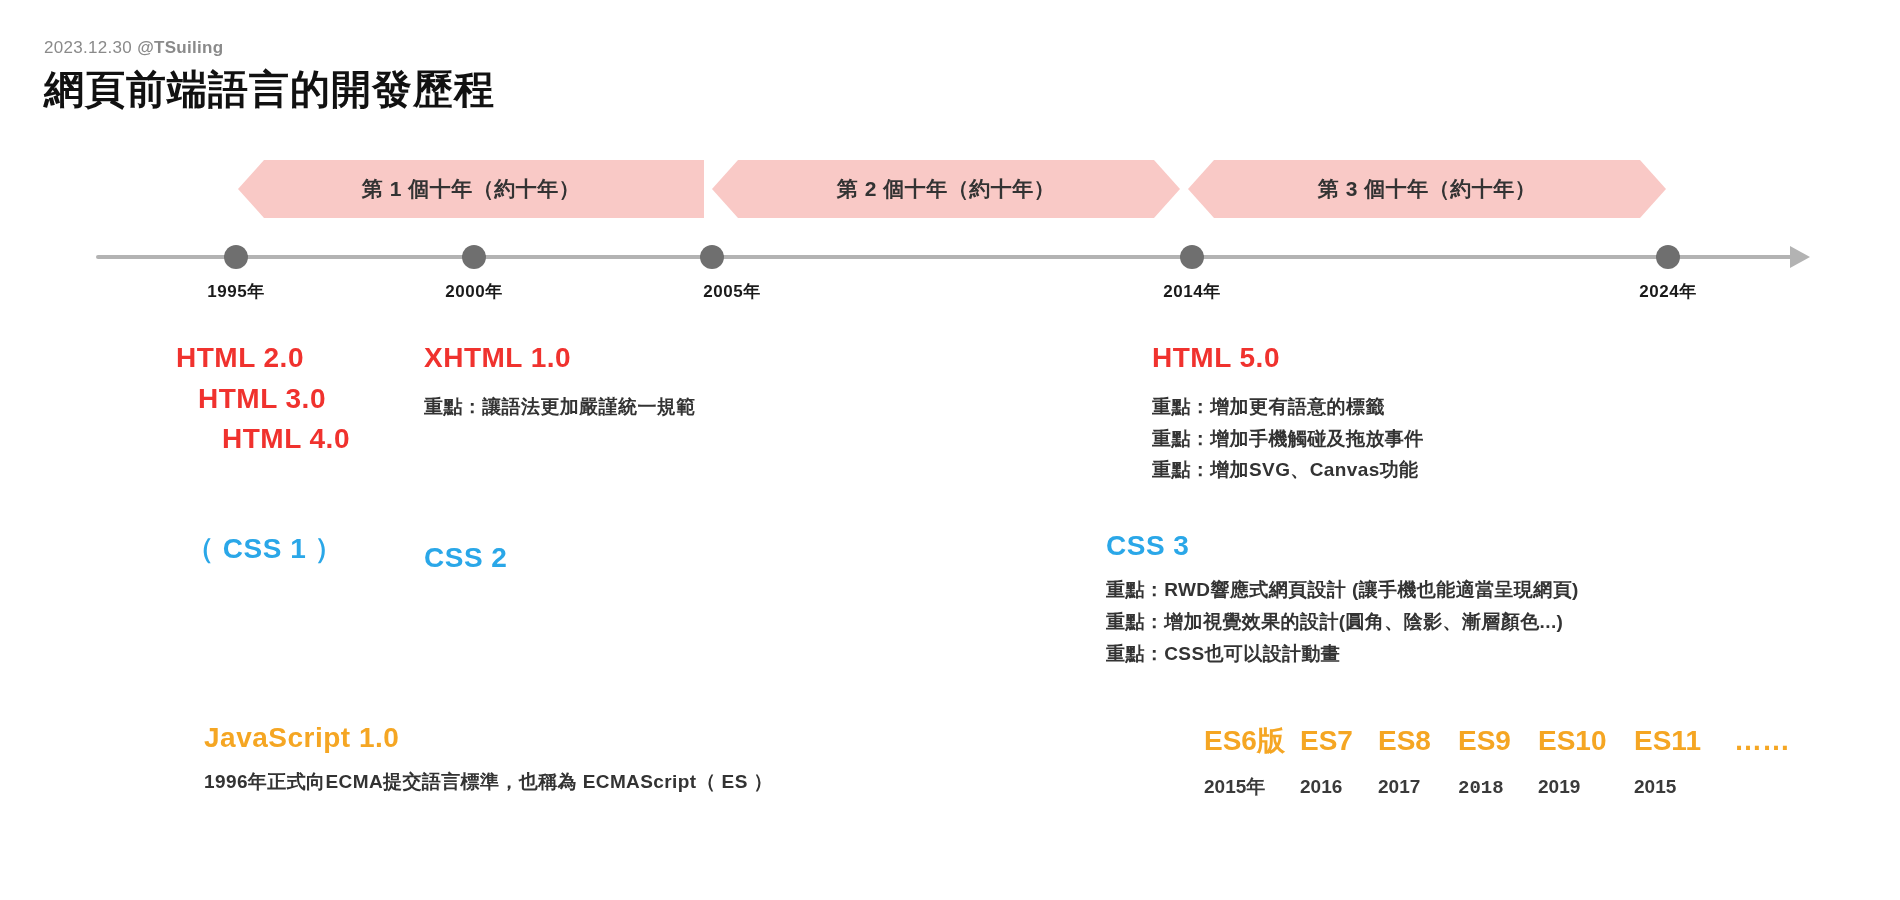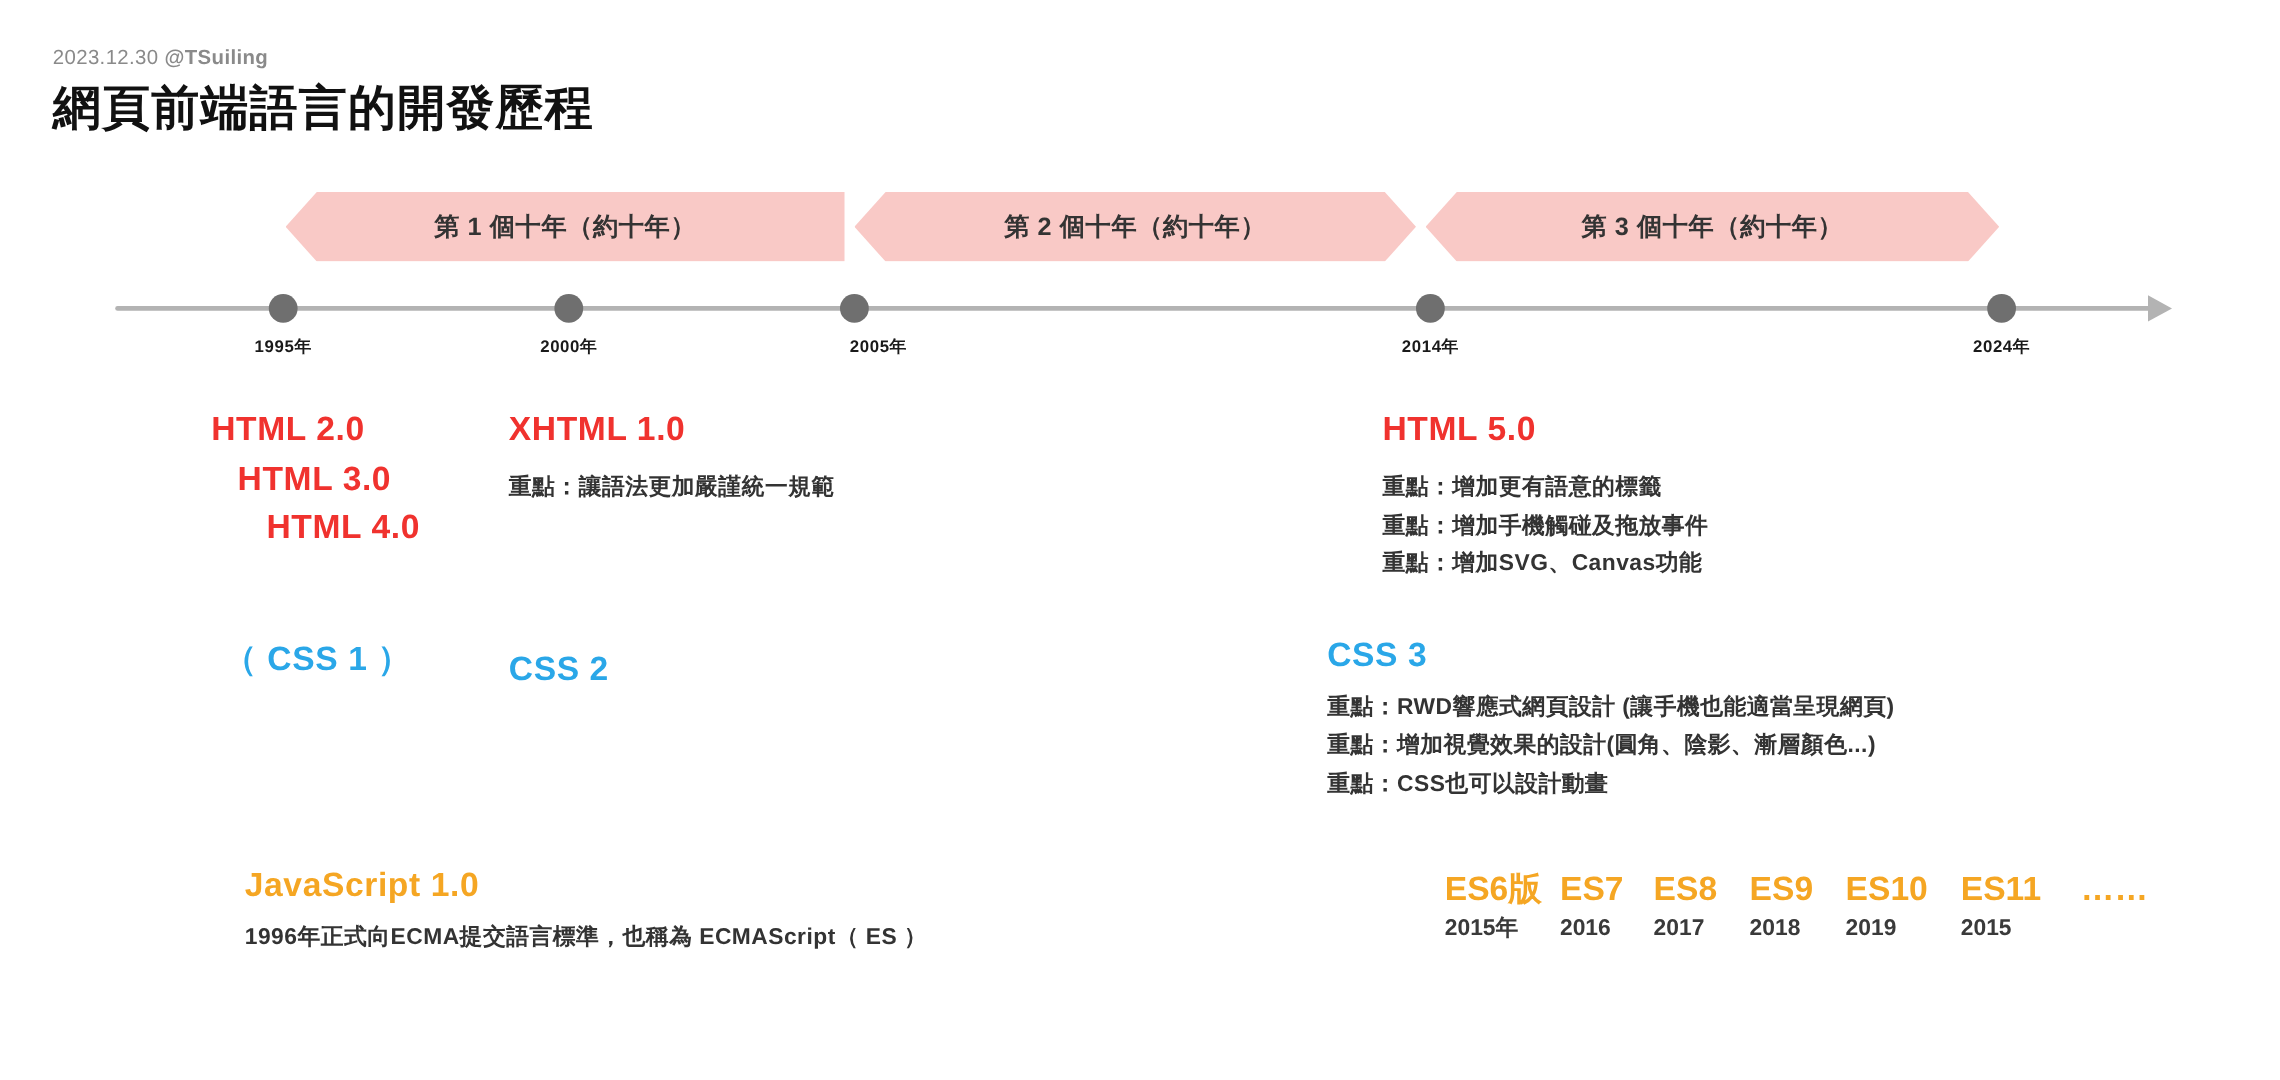--- a/index.html
+++ b/index.html
@@ -108,21 +108,21 @@
     top: 245px;
     width: 24px;
     height: 24px;
     margin-left: -12px;
     border-radius: 50%;
     background: #6f6f6f;
   }
   .node-label {
     position: absolute;
     top: 280px;
-    font-size: 14px;
+    font-size: 17px;
     font-weight: bold;
     color: #1a1a1a;
     transform: translateX(-50%);
     white-space: nowrap;
     letter-spacing: 0.5px;
   }
 
   
   .block { position: absolute; }
 
@@ -245,21 +245,21 @@
 <div class="block" style="left:1204px; top:722px;">
   <div class="es-row">
     <span class="es-item" style="width:96px;">ES6版</span>
     <span class="es-item" style="width:78px;">ES7</span>
     <span class="es-item" style="width:80px;">ES8</span>
     <span class="es-item" style="width:80px;">ES9</span>
     <span class="es-item" style="width:96px;">ES10</span>
     <span class="es-item" style="width:100px;">ES11</span>
     <span class="es-item">……</span>
   </div>
-  <div class="es-years" style="margin-top:0;">
+  <div class="es-years" style="margin-top:14px;">
     <span class="es-year" style="width:96px;">2015年</span>
     <span class="es-year" style="width:78px;">2016</span>
     <span class="es-year" style="width:80px;">2017</span>
-    <span class="es-year" style="width:80px;">2018</span>
+    <span class="es-year" style="width:80px;font-family:Liberation Mono, monospace;">2018</span>
     <span class="es-year" style="width:96px;">2019</span>
     <span class="es-year">2015</span>
   </div>
 </div>
 
 </body></html>

